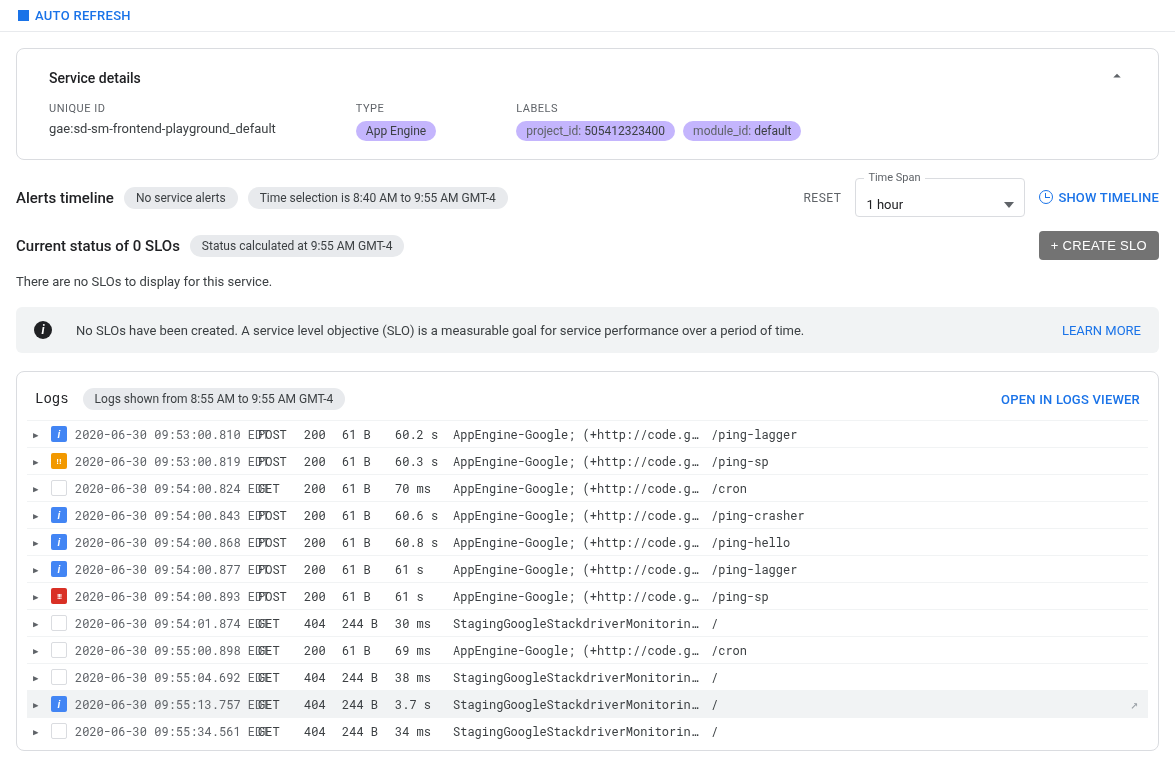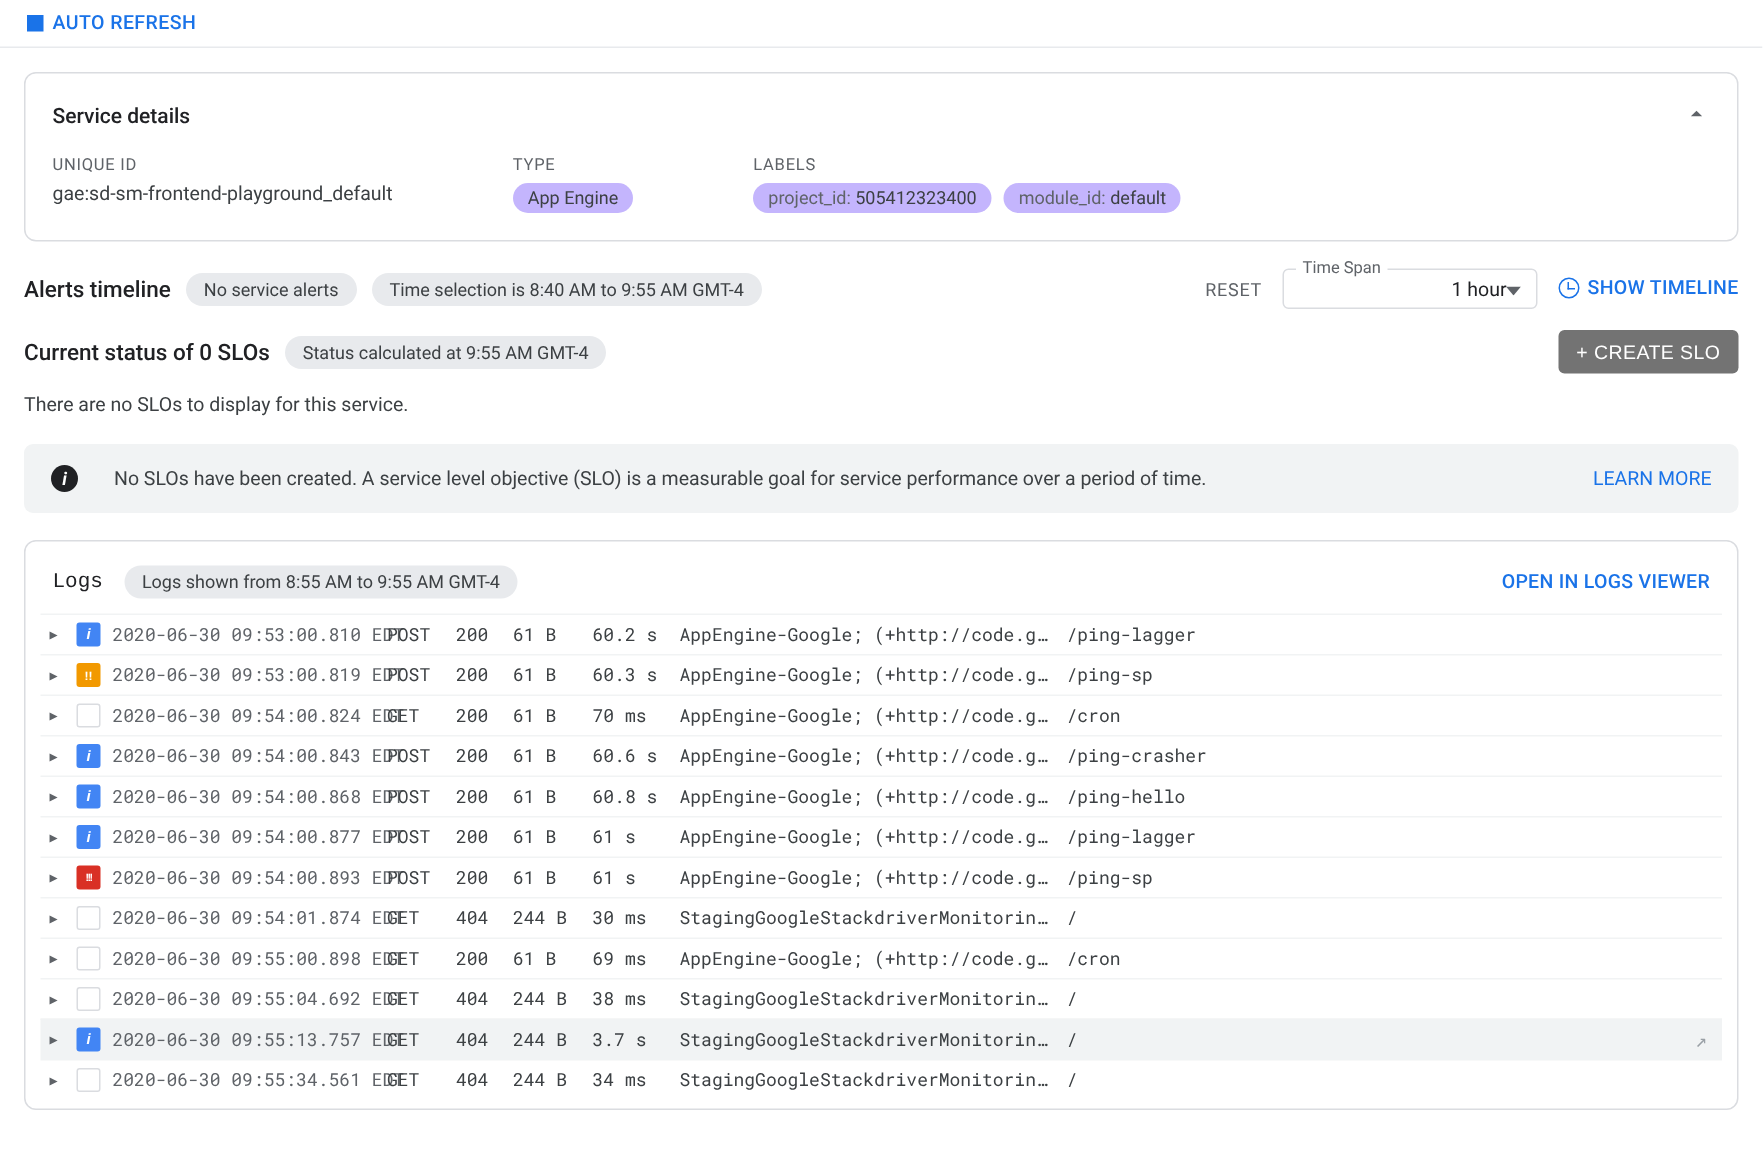--- a/index.html
+++ b/index.html
@@ -4,38 +4,38 @@
 <style>
 * { box-sizing: border-box; margin: 0; padding: 0; }
 body { font-family: 'Google Sans', Roboto, Arial, sans-serif; font-size: 13px; color: #202124; background: #fff; }
 .header-bar { display: flex; align-items: center; justify-content: space-between; padding: 8px 18px; border-bottom: 1px solid #e8eaed; }
 .header-left { display: flex; align-items: center; gap: 16px; }
 .back-arrow { color: #1a73e8; cursor: pointer; padding: 6px; }
 .page-title { font-size: 18px; font-weight: 400; color: #202124; }
 .auto-refresh { display: flex; align-items: center; gap: 6px; color: #1a73e8; font-size: 13px; font-weight: 500; letter-spacing: .3px; cursor: pointer; }
 .auto-refresh .sq { width: 11px; height: 11px; background: #1a73e8; }
 .content { padding: 16px; }
-.card { background: #fff; border: 1px solid #dadce0; border-radius: 8px; padding: 18px 18px; margin-bottom: 18px; position: relative; }
+.card { background: #fff; border: 1px solid #dadce0; border-radius: 8px; padding: 18px 32px; margin-bottom: 18px; position: relative; }
 .card-head { display: flex; justify-content: space-between; align-items: center; }
 .card-title { font-size: 14px; font-weight: 500; color: #202124; }
 .collapse-arrow { color: #5f6368; cursor: pointer; }
 .details-row { display: flex; gap: 80px; margin-top: 14px; }
 .detail-col { display: flex; flex-direction: column; gap: 6px; }
 .field-lbl { font-size: 11px; color: #5f6368; letter-spacing: .5px; }
 .field-val { font-size: 13px; color: #3c4043; }
 .chips { display: flex; gap: 8px; flex-wrap: wrap; }
 .chip { background: #c4b5fd; border-radius: 12px; padding: 3px 10px; font-size: 12px; color: #3c4043; }
 .chip .k { color: #5f6368; }
 .section-row { display: flex; align-items: center; justify-content: space-between; margin-bottom: 14px; flex-wrap: wrap; gap: 10px; }
 .section-left { display: flex; align-items: center; gap: 10px; flex-wrap: wrap; }
 .section-right { display: flex; align-items: center; gap: 14px; }
 .section-heading { font-size: 15px; font-weight: 500; }
 .grey-badge { background: #e8eaed; border-radius: 12px; padding: 4px 12px; font-size: 12px; color: #3c4043; }
 .reset-link { font-size: 12px; color: #5f6368; letter-spacing: .5px; cursor: pointer; }
-.select-box { border: 1px solid #dadce0; border-radius: 4px; padding: 6px 10px 4px; min-width: 170px; position: relative; cursor: pointer; display: flex; align-items: center; justify-content: flex-end; }
+.select-box { border: 1px solid #dadce0; border-radius: 4px; padding: 18px 10px 4px; min-width: 170px; position: relative; cursor: pointer; display: flex; align-items: center; justify-content: space-between; }
 .select-box .lbl { position: absolute; top: -8px; left: 8px; background: #fff; padding: 0 4px; font-size: 11px; color: #5f6368; }
 .select-box .val { font-size: 13px; }
 .link-btn { color: #1a73e8; font-size: 13px; font-weight: 500; letter-spacing: .2px; cursor: pointer; display: flex; align-items: flex-start; gap: 5px; }
 .clock-ic { width: 14px; height: 14px; border: 1.5px solid #1a73e8; border-radius: 50%; position: relative; }
 .clock-ic::after { content: ""; position: absolute; width: 4px; height: 4px; border-left: 1.5px solid #1a73e8; border-bottom: 1.5px solid #1a73e8; top: 2px; left: 5px; }
 .create-btn { background: #737373; color: #fff; border: none; border-radius: 4px; padding: 7px 12px; font-size: 13px; font-weight: 500; letter-spacing: .3px; cursor: pointer; }
 .no-slo-text { font-size: 13px; color: #3c4043; margin-bottom: 18px; }
 .info-banner { background: #f1f3f4; border-radius: 6px; padding: 14px 18px; display: flex; align-items: center; justify-content: space-between; margin-bottom: 18px; }
 .info-left { display: flex; align-items: center; gap: 24px; }
 .info-ic { width: 18px; height: 18px; border-radius: 50%; background: #202124; color: #fff; display: flex; align-items: center; justify-content: center; font-size: 12px; font-weight: 700; font-style: italic; }

